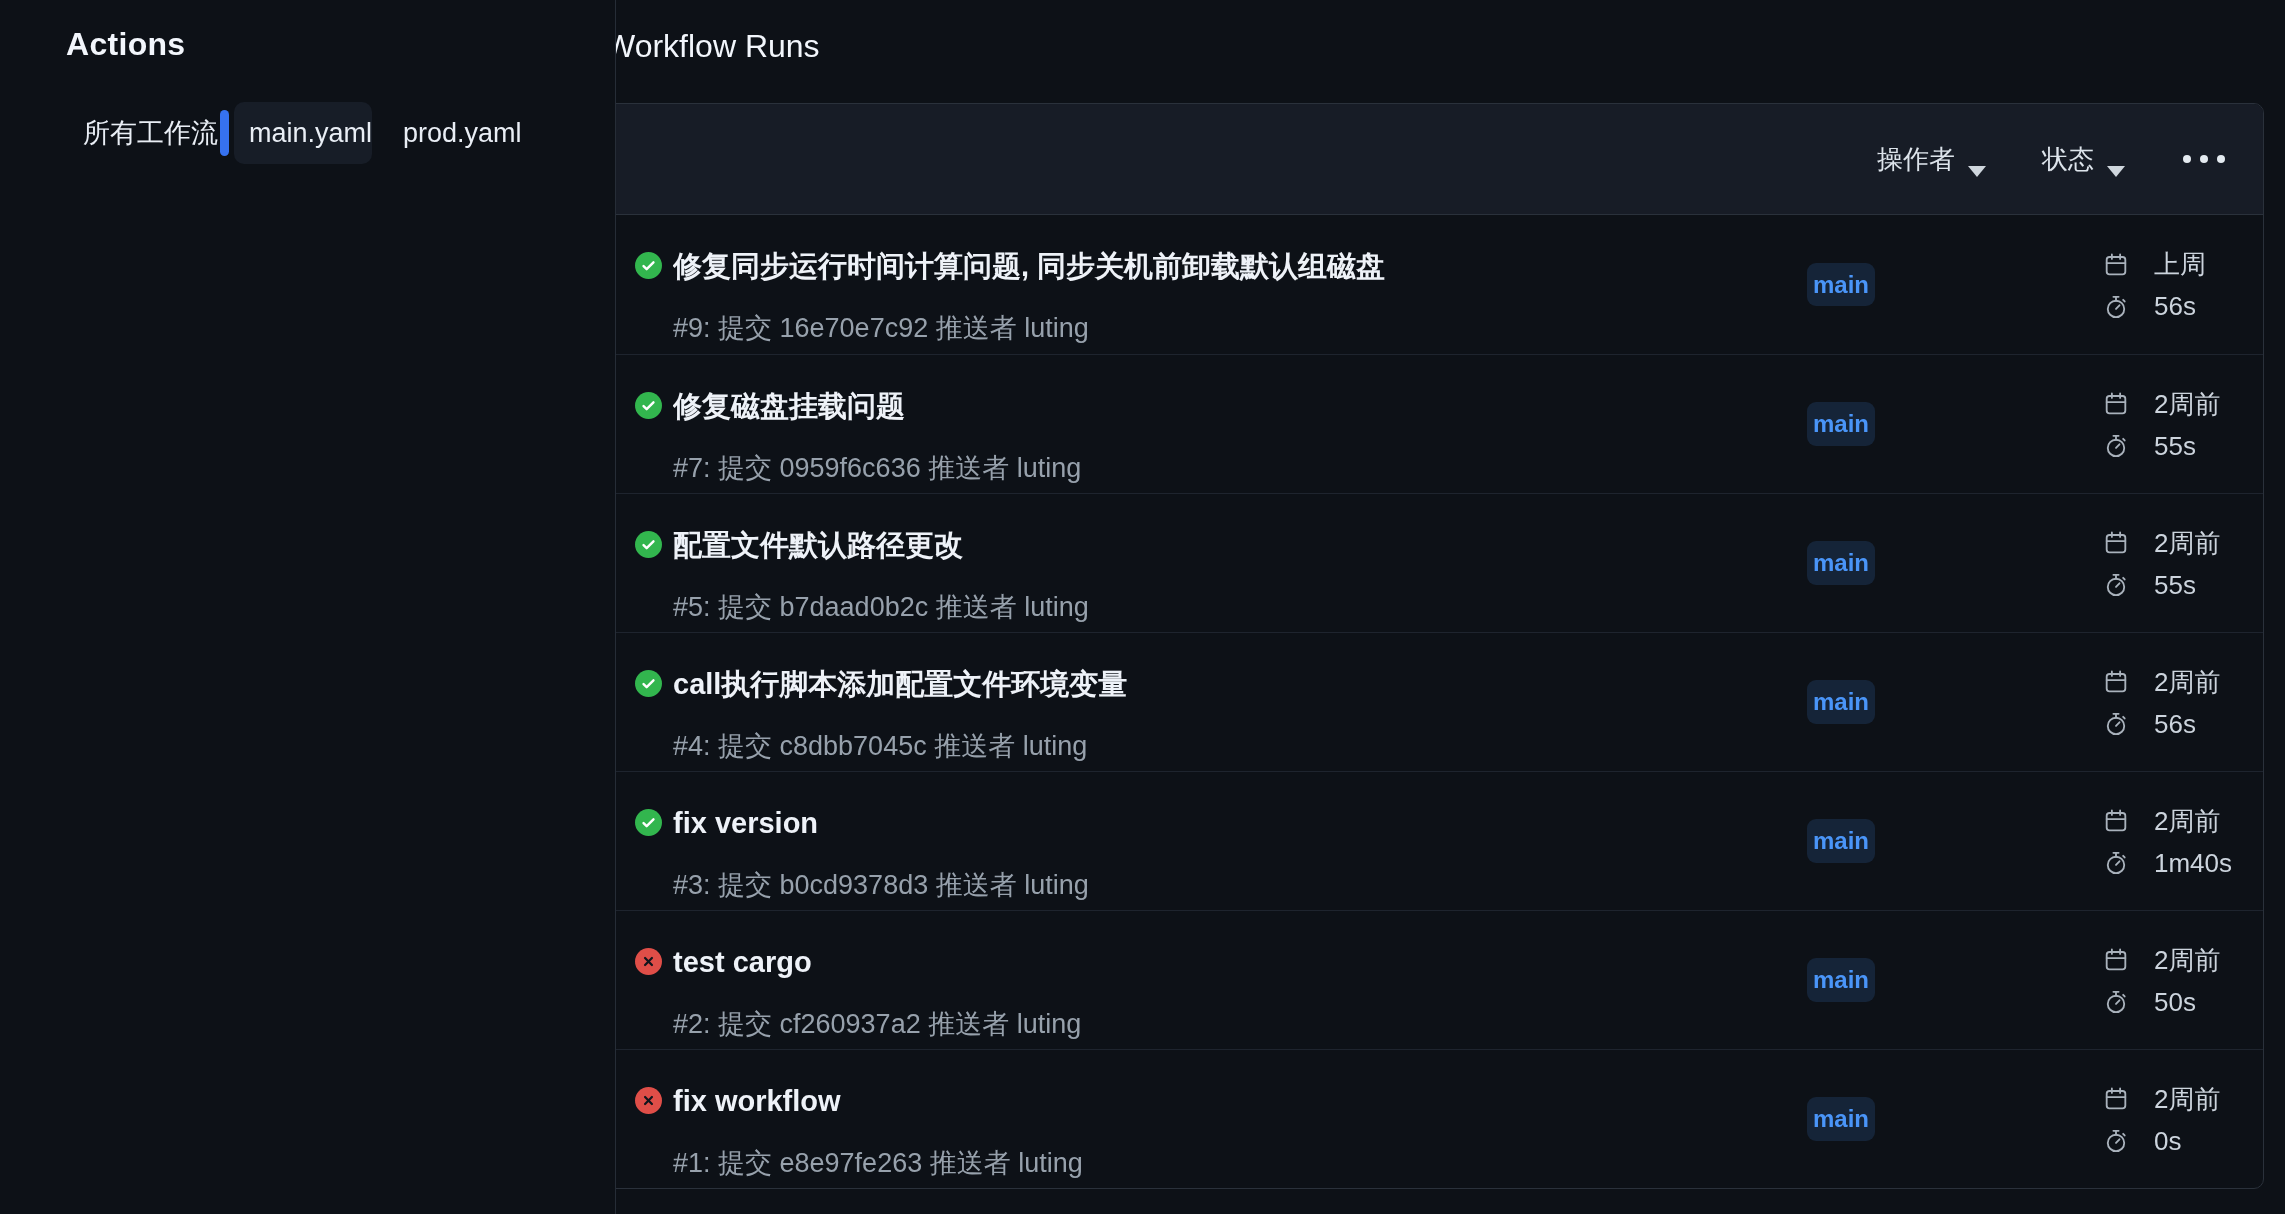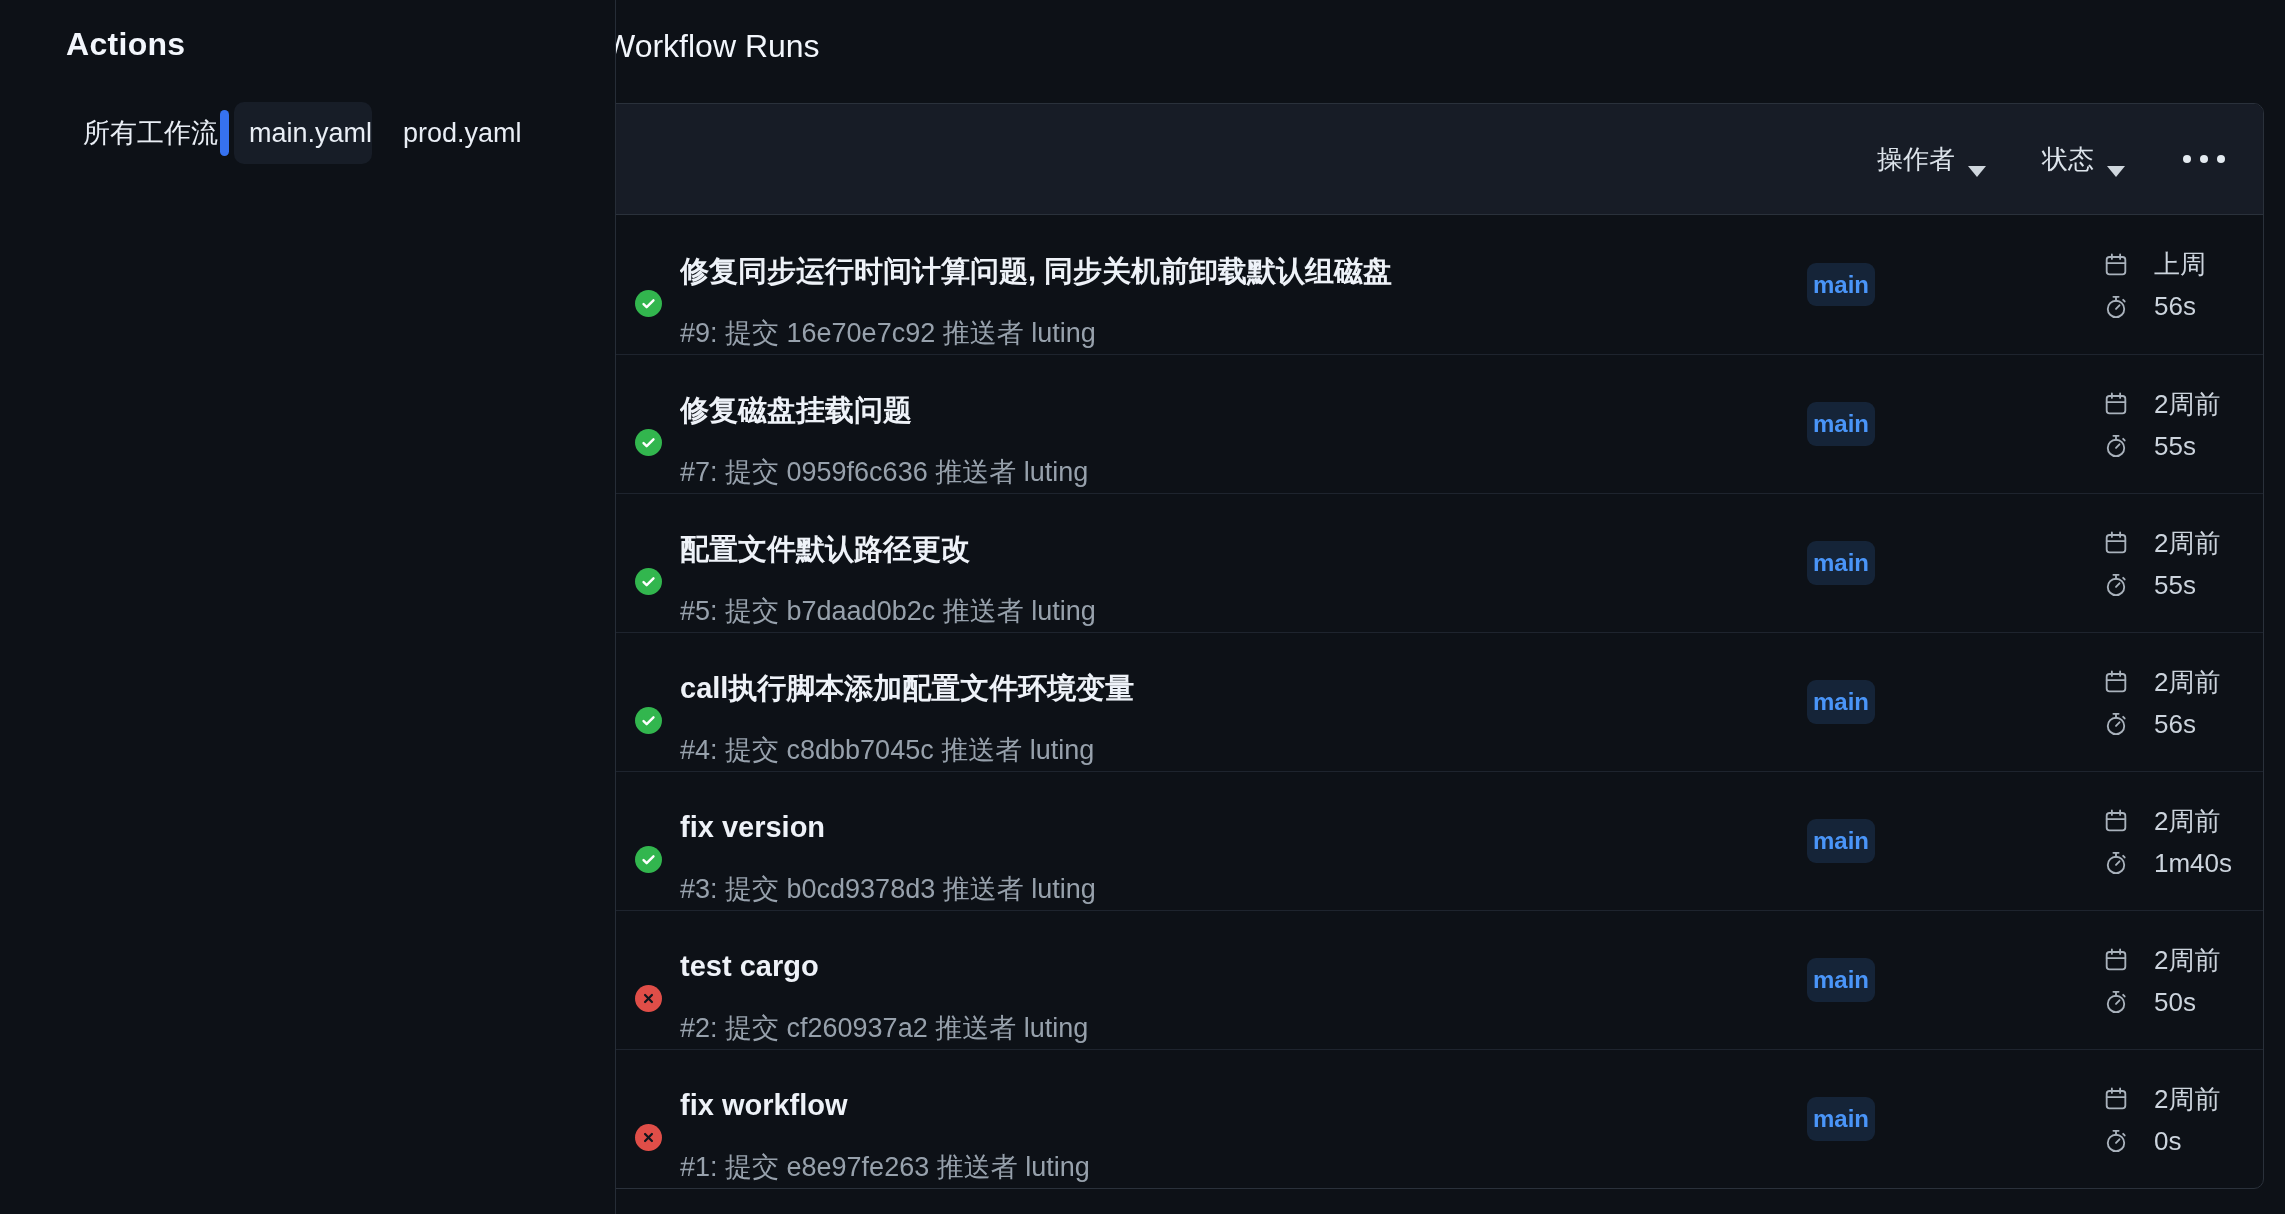--- a/index.html
+++ b/index.html
@@ -109,21 +109,21 @@
   
   .run-row{
     display:flex;
     height:139px;
     border-top:1px solid var(--row-border);
     cursor:pointer;
   }
   .run-row:first-child{border-top:none;}
   .run-main{
     flex:1;min-width:0;
-    display:flex;align-items:center;gap:18px;
+    display:flex;align-items:flex-start;gap:11px;
     padding:33px 0 0 30px;
   }
   .status-icon{
     flex:none;width:27px;height:27px;border-radius:50%;
     margin-top:4px;
     display:flex;align-items:center;justify-content:center;
   }
   .status-icon.success{background:var(--green);}
   .status-icon.failure{background:var(--red);}
   .status-icon .glyph-check,.status-icon .glyph-x{display:none;}

